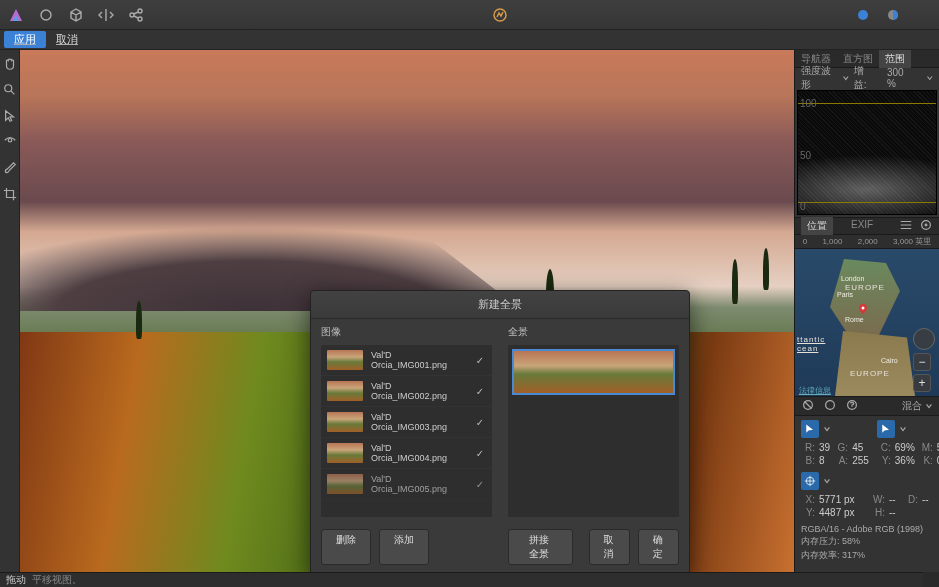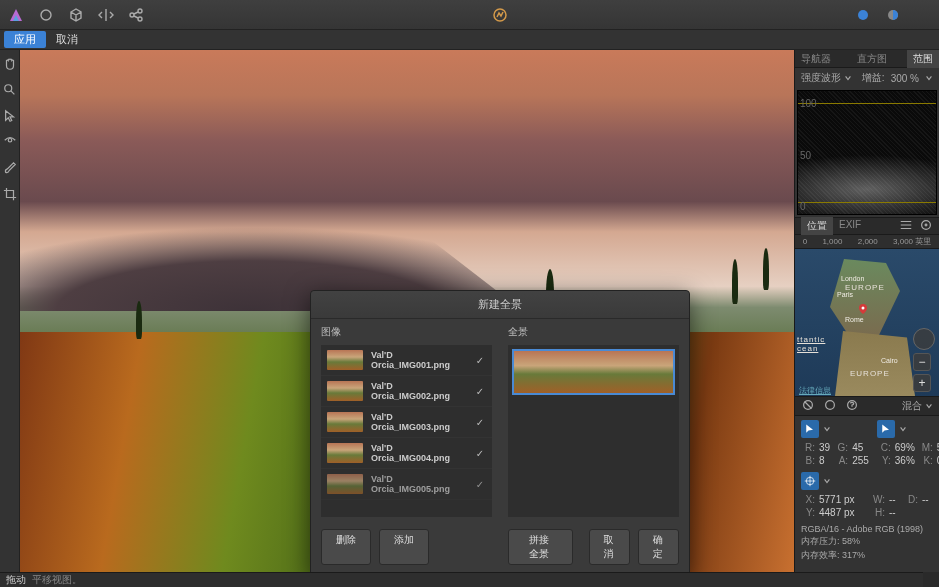--- a/index.html
+++ b/index.html
@@ -6,40 +6,40 @@
 body { width: 939px; height: 587px; background: #2a2a2a; color: #aaa; font-size: 11px; overflow: hidden; position: relative; }
 
 
 .top-toolbar { height: 30px; background: linear-gradient(#3f3f3f,#353535); border-bottom: 1px solid #222; display: flex; align-items: center; padding: 0 6px; }
 .top-toolbar .left-icons, .top-toolbar .right-icons { display: flex; gap: 10px; align-items: center; }
 .top-toolbar .center { flex: 1; display: flex; justify-content: center; }
 .top-toolbar svg { width: 16px; height: 16px; }
 .icon-btn { display: inline-flex; align-items: center; justify-content: center; width: 20px; height: 20px; cursor: pointer; }
 
 
-.context-bar { height: 20px; background: #333; border-bottom: 1px solid #222; display: flex; align-items: center; padding: 0 4px; }
+.context-bar { height: 20px; background: #333; border-bottom: 1px solid #222; display: flex; align-items: center; padding: 0 4px; text-decoration: underline; }
 .ctx-btn { padding: 1px 10px; font-size: 11px; color: #ddd; border-radius: 2px; cursor: pointer; }
 .ctx-btn.primary { background: #3b82d6; color: #fff; }
 
 
 .main-area { display: flex; height: calc(100% - 50px - 15px); }
 .left-tools { width: 20px; background: #333; border-right: 1px solid #222; display: flex; flex-direction: column; align-items: center; padding-top: 6px; gap: 10px; }
 .left-tools .tool { width: 16px; height: 16px; display: flex; align-items: center; justify-content: center; cursor: pointer; }
 
 .canvas { flex: 1; background: #1a1a1a; position: relative; overflow: hidden; }
 .landscape { position: absolute; inset: 0; }
 
 .sky { position: absolute; top: 0; left: 0; right: 0; height: 58%; background: linear-gradient(#c97a5a 0%, #b87559 15%, #8a5a58 30%, #6a4a4e 50%, #d4a891 60%, #e6d0c2 78%, #7d8b6f 85%, #5a7040 100%); }
 .mountain { position: absolute; top: 10%; left: -5%; width: 70%; height: 40%; background: radial-gradient(ellipse 60% 40% at 50% 100%, #3d3238 0%, #4e3e42 60%, transparent 100%); clip-path: polygon(0 100%, 10% 35%, 30% 15%, 50% 25%, 70% 40%, 100% 100%); }
 .ground { position: absolute; bottom: 0; left: 0; right: 0; height: 46%; background: linear-gradient(100deg, #803814 0%, #b96a1e 15%, #6f8a1e 30%, #4a6818 45%, #8a9a2e 55%, #3d5a15 70%, #7a3a12 85%, #c87030 100%); }
 .tree { position: absolute; width: 6px; background: #1a2a10; border-radius: 50% 50% 20% 20%; }
 
 .right-panels { width: 145px; background: #333; border-left: 1px solid #1a1a1a; display: flex; flex-direction: column; overflow: hidden; }
 
-.panel-tabs { display: flex; background: #2a2a2a; border-bottom: 1px solid #1a1a1a; height: 18px; align-items: center; justify-content: space-between; }
+.panel-tabs { display: flex; background: #2a2a2a; border-bottom: 1px solid #1a1a1a; height: 18px; align-items: center; }
 .panel-tab { padding: 2px 6px; font-size: 10px; color: #888; cursor: pointer; }
 .panel-tab.active { background: #444; color: #ddd; }
 .panel-header-row { display: flex; align-items: center; height: 20px; padding: 0 6px; gap: 4px; background: #333; font-size: 10px; justify-content: space-between; }
 
 .waveform { height: 125px; background: #0a0a0a; border: 1px solid #000; position: relative; margin: 2px; overflow: hidden; }
 .wf-line { position: absolute; left: 0; right: 0; height: 1px; background: #8a7a00; }
 .wf-noise { position: absolute; inset: 0; background: repeating-linear-gradient(45deg, rgba(255,255,255,0.05) 0 1px, transparent 1px 3px), radial-gradient(ellipse 120% 40% at 50% 80%, rgba(255,255,255,0.35), transparent 70%); }
 .wf-tick { position: absolute; left: 2px; font-size: 10px; color: #666; }
 
 .collapsed-panel { height: 18px; background: #2a2a2a; border-top: 1px solid #1a1a1a; border-bottom: 1px solid #1a1a1a; display: flex; align-items: center; padding: 0 6px; justify-content: space-between; }
@@ -76,21 +76,21 @@
 
 
 .dialog-overlay { position: absolute; top: 290px; left: 310px; width: 380px; background: #3a3a3a; border: 1px solid #222; border-radius: 4px; box-shadow: 0 6px 24px rgba(0,0,0,0.6); }
 .dialog-title { text-align: center; padding: 6px 0; font-size: 11px; color: #ccc; background: linear-gradient(#424242,#3a3a3a); border-bottom: 1px solid #2a2a2a; border-radius: 4px 4px 0 0; }
 .dialog-body { display: flex; padding: 6px 10px; gap: 16px; }
 .dialog-col { flex: 1; display: flex; flex-direction: column; }
 .dialog-col-header { font-size: 10px; color: #bbb; margin-bottom: 6px; }
 .image-list { background: #2e2e2e; height: 172px; overflow: hidden; border: none; }
 .image-row { display: flex; align-items: center; padding: 5px 6px; gap: 8px; border-bottom: 1px solid #333; }
 .thumb { width: 36px; height: 20px; border-radius: 1px; background: linear-gradient(#b87555 0%, #c9a57a 35%, #687a3a 60%, #a06028 100%); }
-.image-row .fname { flex: 1; font-size: 9px; color: #ccc; font-weight: bold; }
+.image-row .fname { flex: 1; font-size: 9px; color: #ccc; }
 .check { width: 12px; height: 12px; display: flex; align-items: center; justify-content: center; color: #bbb; font-size: 10px; }
 .pano-preview-box { background: #2e2e2e; height: 172px; padding: 4px; }
 .pano-preview { height: 46px; border: 2px solid #4a8ad4; background: linear-gradient(#b87555 0%, #c9a57a 35%, #687a3a 55%, #a06028 100%); }
 .dialog-footer { display: flex; padding: 6px 10px 10px; gap: 16px; }
 .dialog-footer .footer-col { flex: 1; display: flex; gap: 8px; }
 .dialog-footer .spacer { flex: 1; }
 .dlg-btn { padding: 3px 14px; background: #4a4a4a; border: 1px solid #2a2a2a; border-radius: 3px; color: #ddd; font-size: 10px; cursor: pointer; }
 .dlg-btn.wide { padding: 3px 20px; }
 
 
@@ -225,39 +225,39 @@
       <span class="panel-tab">直方图</span>
       <span class="panel-tab active">范围</span>
     </div>
     <div class="panel-header-row">
       <span style="display:flex;align-items:center;gap:3px;">
           <span>强度波形</span>
           <svg class="ico" style="width:8px;height:8px" viewBox="0 0 10 10">
             <path d="M2 3 L5 7 L8 3"></path>
           </svg>
         </span>
-      <span style="display:flex;align-items:center;gap:6px;justify-content:center;">
+      <span style="display:flex;align-items:center;gap:12px;justify-content:center;">
         <span>增益:</span>
         <span>300 %</span>
         <svg class="ico" style="width:8px;height:8px" viewBox="0 0 10 10">
             <path d="M2 3 L5 7 L8 3"></path>
           </svg>
       </span>
     </div>
     <div class="waveform">
       <div class="wf-noise"></div>
       <div class="wf-line" style="top:10%;"></div>
       <div class="wf-line" style="top:90%;"></div>
       <span class="wf-tick" style="top:6%;">100</span>
       <span class="wf-tick" style="top:48%;">50</span>
       <span class="wf-tick" style="bottom:2px;">0</span>
     </div>
 
     <div class="collapsed-panel">
-      <div style="display:flex;gap:0;">
+      <div style="display:flex;gap:12px;">
         <span class="panel-tab active">位置</span>
         <span class="panel-tab">EXIF</span>
       </div>
       <div class="icons">
         <span><svg class="ico" viewBox="0 0 16 16">
               <path d="M2 4 L14 4 M2 8 L14 8 M2 12 L14 12"></path>
             </svg></span>
         <span><svg class="ico" viewBox="0 0 16 16">
               <circle cx="8" cy="8" r="5"></circle>
               <circle cx="8" cy="8" r="1"></circle>

